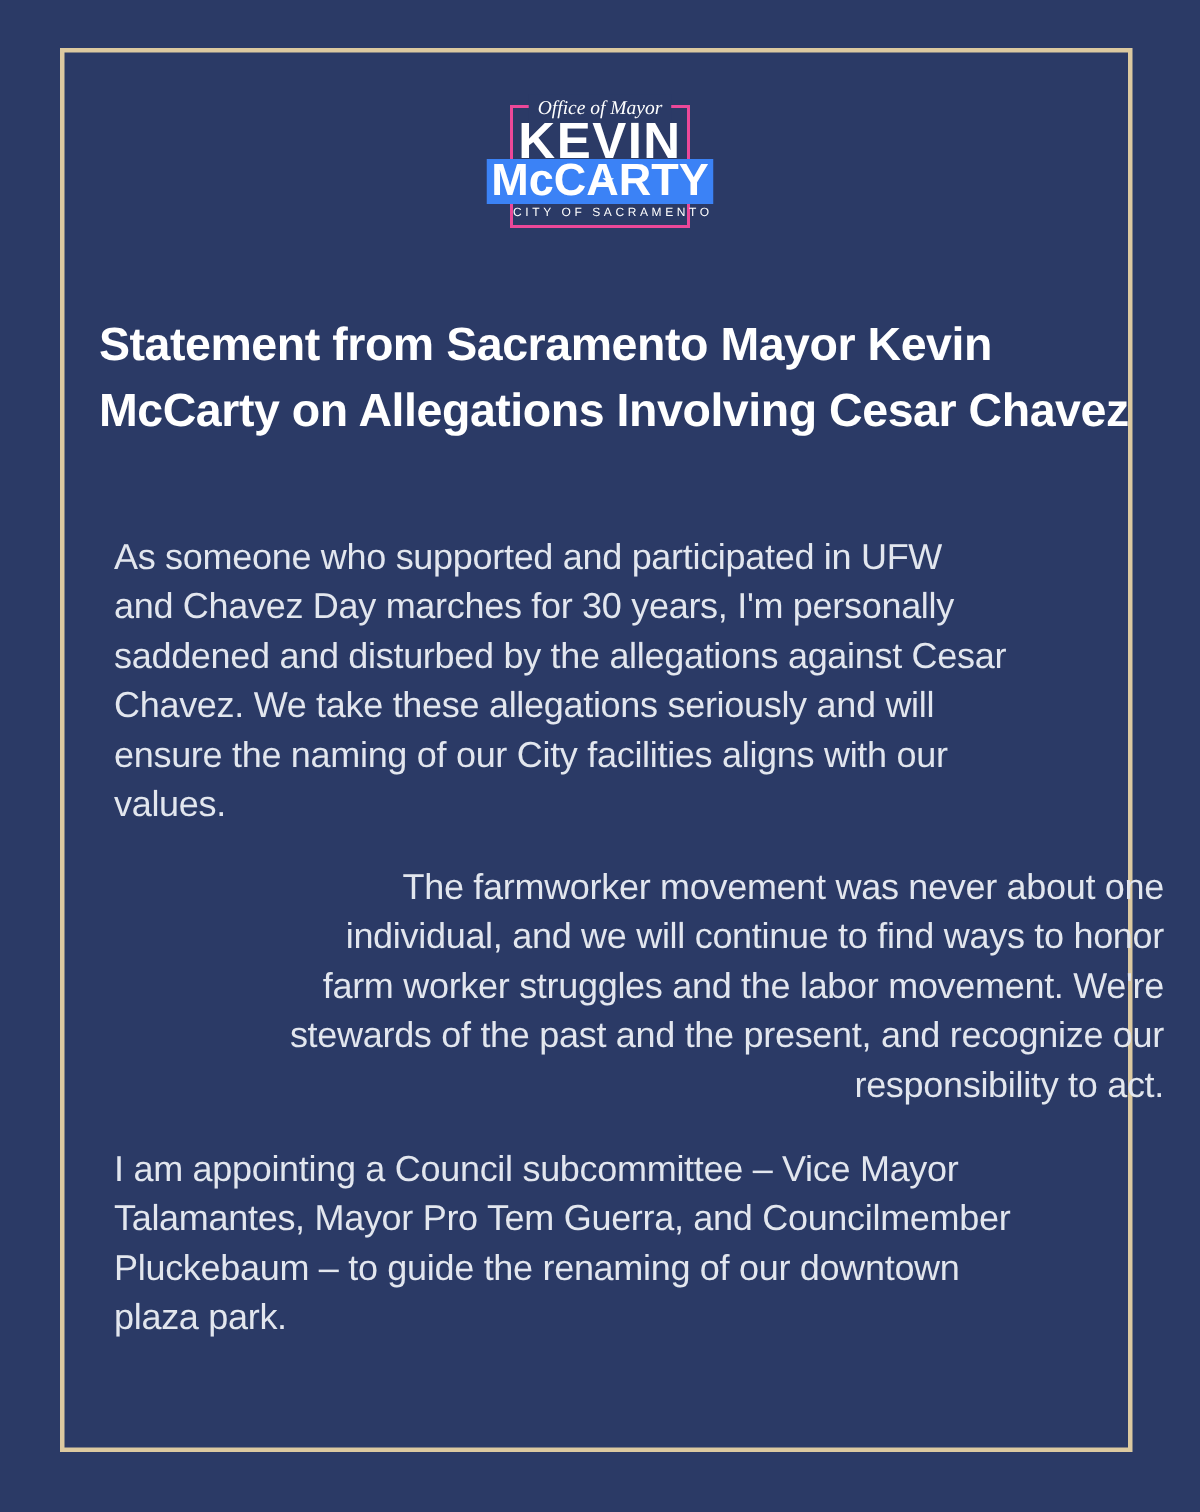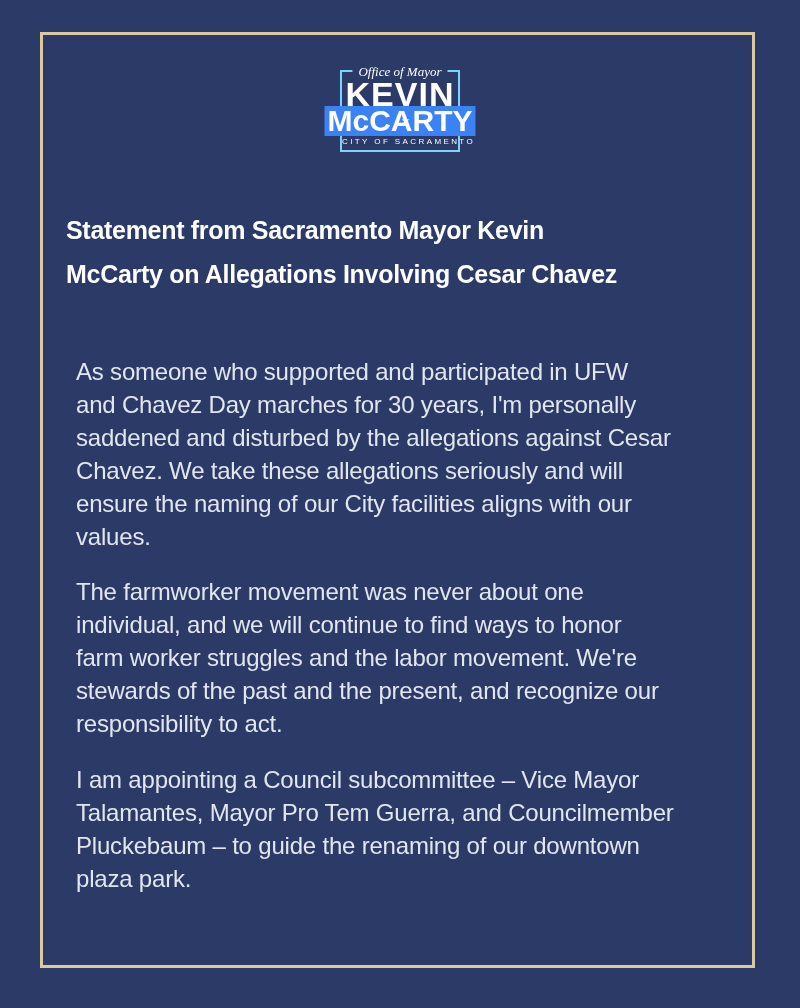--- a/index.html
+++ b/index.html
@@ -33,21 +33,21 @@
     left: 0;
     right: 0;
     display: flex;
     justify-content: center;
   }
   .logo-box {
     position: relative;
     width: 120px;
     height: 82px;
     box-sizing: border-box;
-    border: 2px solid #7dd3fc;
+    border: 2px solid #ec4899;
     color: #ffffff;
     text-decoration: underline;
   }
   .logo-office {
     position: absolute;
     top: -9px;
     left: 50%;
     transform: translateX(-50%);
     background: #2b3a66;
     padding: 0 6px;
@@ -102,40 +102,40 @@
   }
 
   
   .title {
     position: absolute;
     left: 66px;
     top: 208px;
     width: 700px;
     margin: 0;
     color: #ffffff;
-    font-size: 25px;
+    font-size: 31px;
     line-height: 44px;
     font-weight: bold;
     letter-spacing: -0.3px;
     white-space: pre-line;
   }
   .para {
     position: absolute;
     left: 64px;
     width: 700px;
     margin: 12px;
     color: #e2e6ee;
     font-size: 24px;
     line-height: 33px;
     font-weight: normal;
     letter-spacing: -0.2px;
     white-space: pre-line;
   }
   .para-1 { top: 343px; }
-  .para-2 { top: 563px; }
+  .para-2 { top: 563px; text-align: right; }
   .para-3 { top: 751px; }
 </style>
 </head>
 <body>
 
 <div class="frame"></div>
 
 <div class="logo">
   <div class="logo-box">
     <span class="logo-office">Office of Mayor</span>

